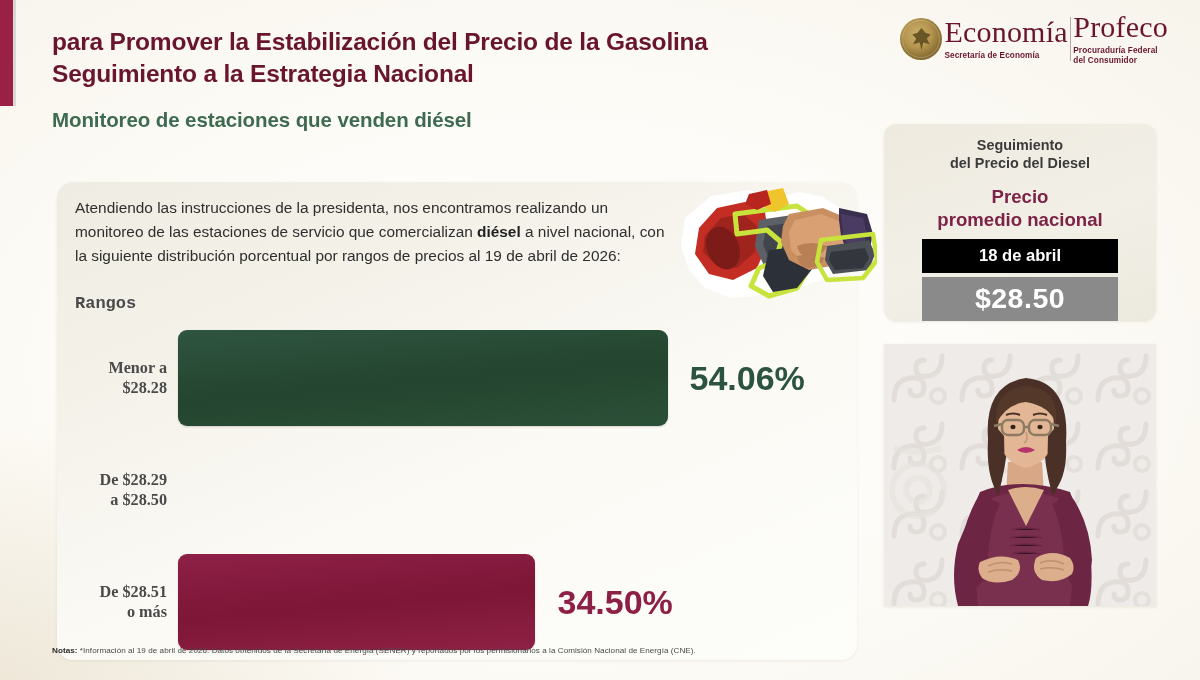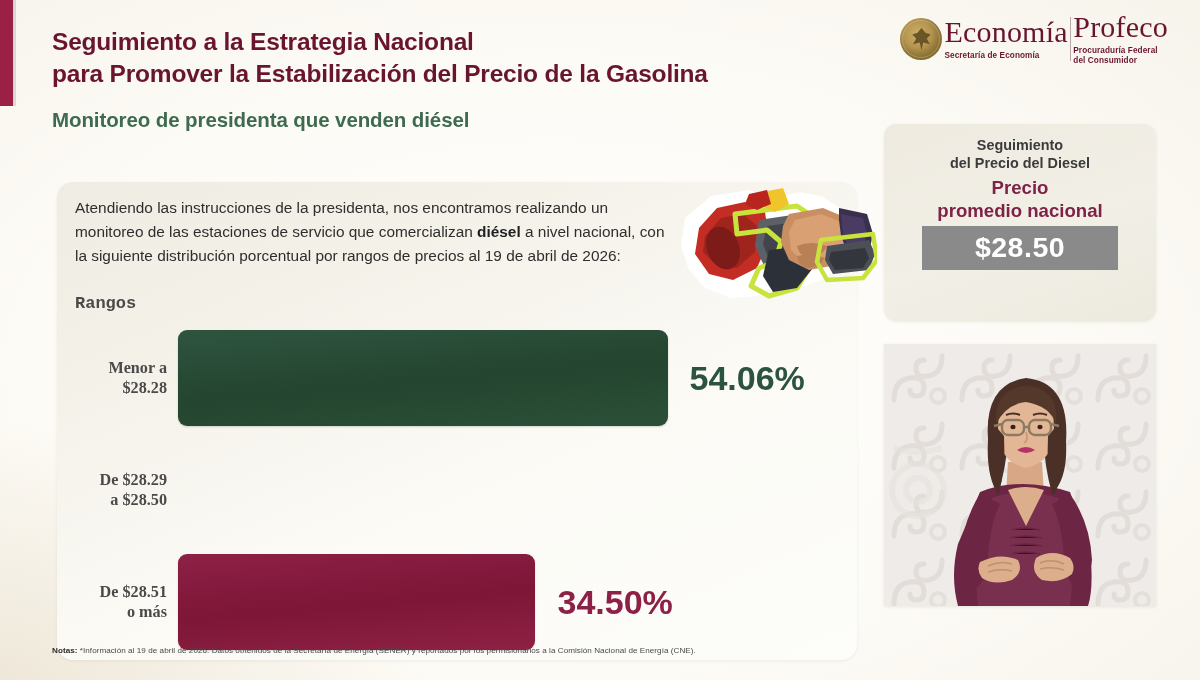--- a/index.html
+++ b/index.html
@@ -231,21 +231,21 @@
     font-size: 14.4px;
     font-weight: bold;
     color: #3b3b3b;
     line-height: 1.26;
   }
   .pp-head {
     font-size: 18.6px;
     font-weight: bold;
     color: #7d2347;
     line-height: 1.2;
-    margin-top: 5px;
+    margin-top: 14px;
   }
   .pp-date {
     margin: 8px auto 0;
     width: 196px; height: 34px;
     background: #000;
     color: #fff;
     font-size: 16.6px;
     font-weight: bold;
     display: flex;
     align-items: center;
@@ -287,25 +287,25 @@
 </style>
 </head>
 <body>
 
 <div id="slide">
 
   <div class="corner-wash"></div>
   <div class="edge-strip"></div>
 
   <div class="title-block">
+    <div class="title-line">para Promover la Estabilización del Precio de la Gasolina</div>
     <div class="title-line">Seguimiento a la Estrategia Nacional</div>
-    <div class="title-line">para Promover la Estabilización del Precio de la Gasolina</div>
   </div>
 
-  <div class="subtitle">Monitoreo de presidenta que venden diésel</div>
+  <div class="subtitle">Monitoreo de estaciones que venden diésel</div>
 
   <div class="logo-lockup">
     <div class="eagle"></div>
     <div class="wordmark">
       <div class="big">Economía</div>
       <div class="small">Secretaría de Economía</div>
     </div>
     <div class="logo-divider"></div>
     <div class="wordmark">
       <div class="big">Profeco</div>
@@ -399,20 +399,21 @@
 
   <div class="price-panel">
     <div class="pp-kicker">
       <span>Seguimiento</span><br>
       <span>del Precio del Diesel</span>
     </div>
     <div class="pp-head">
       <span>Precio</span><br>
       <span>promedio nacional</span>
     </div>
+    <div class="pp-date">18 de abril</div>
     <div class="pp-price">$28.50</div>
   </div>
 
   <div class="interpreter">
     <svg width="272" height="262" viewBox="0 0 272 262">
       <defs>
         <pattern id="orn" width="68" height="68" patternUnits="userSpaceOnUse">
           <rect width="68" height="68" fill="#eeebe8"></rect>
           <path d="M10 56 Q10 36 26 34 Q40 32 40 44 Q40 52 32 52 Q26 52 26 46" fill="none" stroke="#e2ddd8" stroke-width="5" stroke-linecap="round"></path>
           <path d="M58 12 Q58 30 44 32 Q32 34 32 24 Q32 16 40 16" fill="none" stroke="#e2ddd8" stroke-width="5" stroke-linecap="round"></path>

